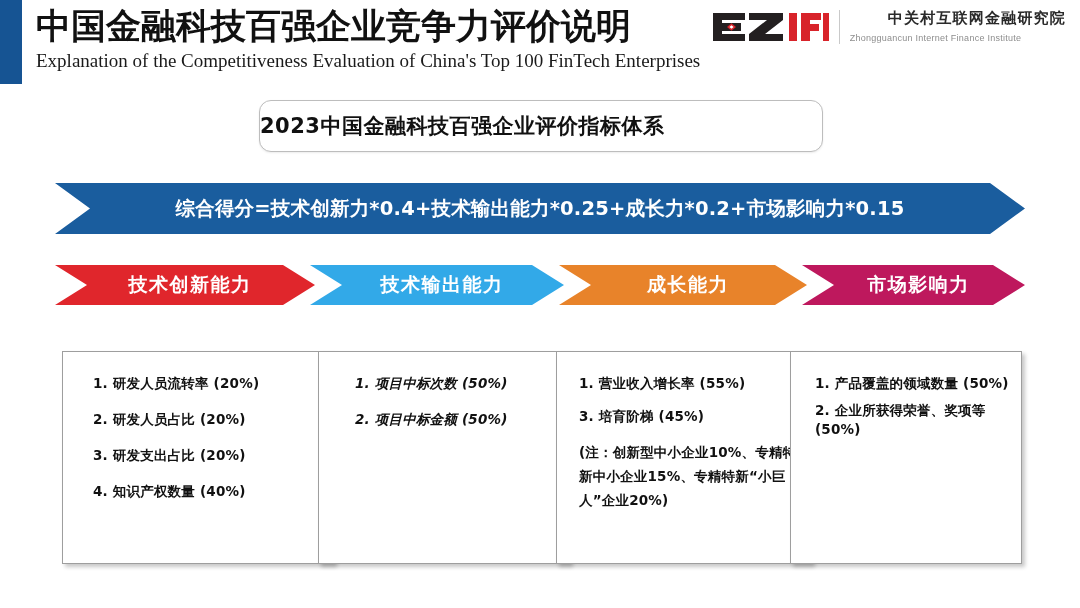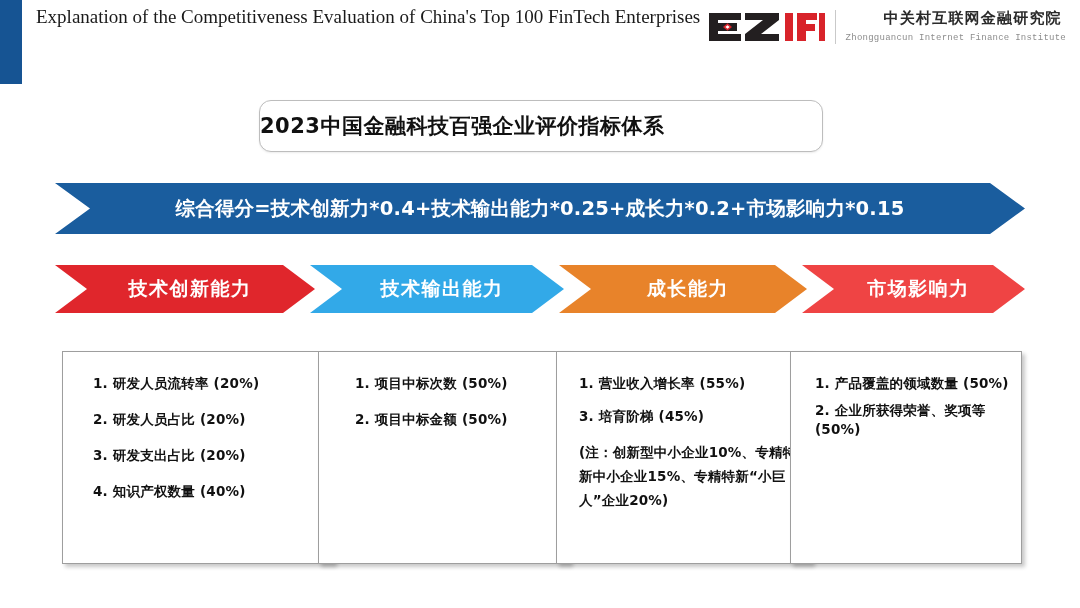--- a/index.html
+++ b/index.html
@@ -30,21 +30,21 @@
   .logo-mark{display:block;}
   .logo-divider{width:1px;height:34px;background:#c9c9c9;}
   .logo-text{display:flex;flex-direction:column;justify-content:center;line-height:1;}
   .logo-cn{
     font-family:"DejaVu Sans","Liberation Sans",sans-serif;
     font-size:15px;font-weight:bold;color:#2a2a2a;letter-spacing:1.2px;
     white-space:nowrap;
     margin-left:38px;
   }
   .logo-en{
-    font-family:Liberation Mono, monospace;
+    font-family:Liberation Sans, sans-serif;
     font-size:9px;color:#8d8d8d;letter-spacing:.25px;margin-top:8px;white-space:nowrap;
   }
 
   
   .pill{
     position:absolute;left:259px;top:100px;width:562px;height:50px;
     border:1.4px solid #bdbdbd;border-radius:12px;background:#fff;
     display:flex;align-items:center;
     box-shadow:0 1px 2px rgba(0,0,0,.08);
   }
@@ -61,44 +61,44 @@
     display:flex;align-items:center;justify-content:center;
   }
   .banner-text{
     font-family:"DejaVu Sans","Liberation Sans",sans-serif;
     font-weight:bold;font-size:19.5px;color:#ffffff;letter-spacing:.2px;white-space:nowrap;
   }
 
   
   .chev-row{position:absolute;left:0;top:265px;width:1080px;height:58px;}
   .chev{
-    position:absolute;top:0;height:48px;
+    position:absolute;top:0;height:40px;
     display:flex;align-items:center;justify-content:center;
     clip-path:polygon(0 0, calc(100% - 32px) 0, 100% 50%, calc(100% - 32px) 100%, 0 100%, 32px 50%);
   }
   .chev-label{
     font-family:"DejaVu Sans","Liberation Sans",sans-serif;
     font-weight:bold;font-size:19px;color:#ffffff;letter-spacing:1.5px;
     white-space:nowrap;padding-left:10px;
   }
   .chev-1{left:55px;width:260px;background:#e0262c;z-index:4;}
   .chev-2{left:310px;width:254px;background:#32a9e8;z-index:3;}
   .chev-3{left:559px;width:248px;background:#e8832a;z-index:2;}
-  .chev-4{left:802px;width:223px;background:#ef4444;z-index:1;}
+  .chev-4{left:802px;width:223px;background:#be185d;z-index:1;}
 
   
   .boxes{position:absolute;left:0;top:351px;width:1080px;height:218px;}
   .box{
     position:absolute;top:0;height:213px;background:#ffffff;
     border:1px solid #9e9e9e;
     box-shadow:3px 3px 4px rgba(0,0,0,.22);
     box-sizing:border-box;padding:22px 12px 10px 12px;
   }
   .box-1{left:62px;width:272px;}
-  .box-2{left:318px;width:252px;}
+  .box-2{left:318px;width:252px;font-style:italic;}
   .box-3{left:556px;width:256px;}
   .box-4{left:790px;width:232px;}
 
   .item{
     font-family:"DejaVu Sans","Liberation Sans",sans-serif;
     font-weight:bold;font-size:13.5px;color:#111;
     line-height:19px;margin:0 0 17px 0;
     letter-spacing:.2px;
   }
   .box-3 .item{margin-bottom:14px;}
@@ -112,20 +112,21 @@
   .box-4 .item{padding-left:12px;}
 </style>
 </head>
 <body>
 
 <div class="slide">
 
   <div class="header">
     <div class="accent-bar"></div>
     <div class="title-zone">
+      <div class="main-title">中国金融科技百强企业竞争力评价说明</div>
       <div class="sub-title">Explanation of the Competitiveness Evaluation of China's Top 100 FinTech Enterprises</div>
     </div>
 
     <div class="logo">
       <svg class="logo-mark" width="118" height="34" viewBox="0 0 118 34">
 
         <path d="M2 3 H34 V10 H11 V13 H30 V21 H11 V24 H34 V31 H2 Z" fill="#231f20"></path>
 
         <path d="M20.5 13.2 L25 17 L20.5 20.8 L16 17 Z" fill="#d8232a"></path>
         <path d="M20.5 15.2 L22.6 17 L20.5 18.8 L18.4 17 Z" fill="#ffffff"></path>

